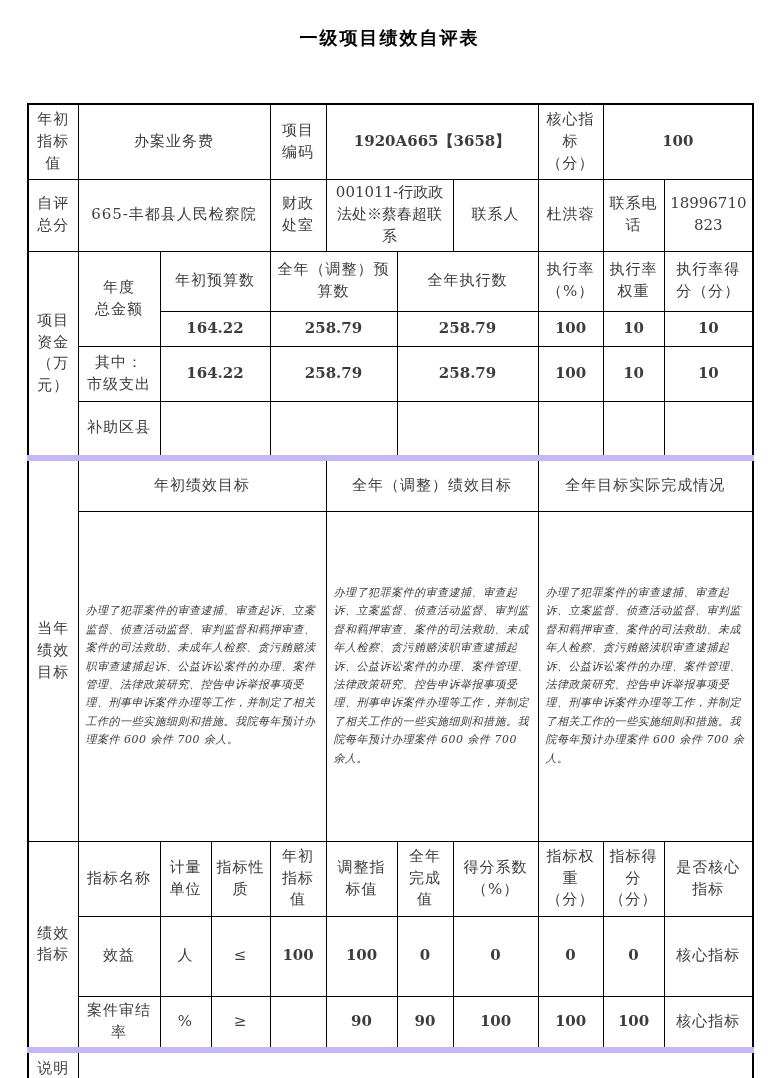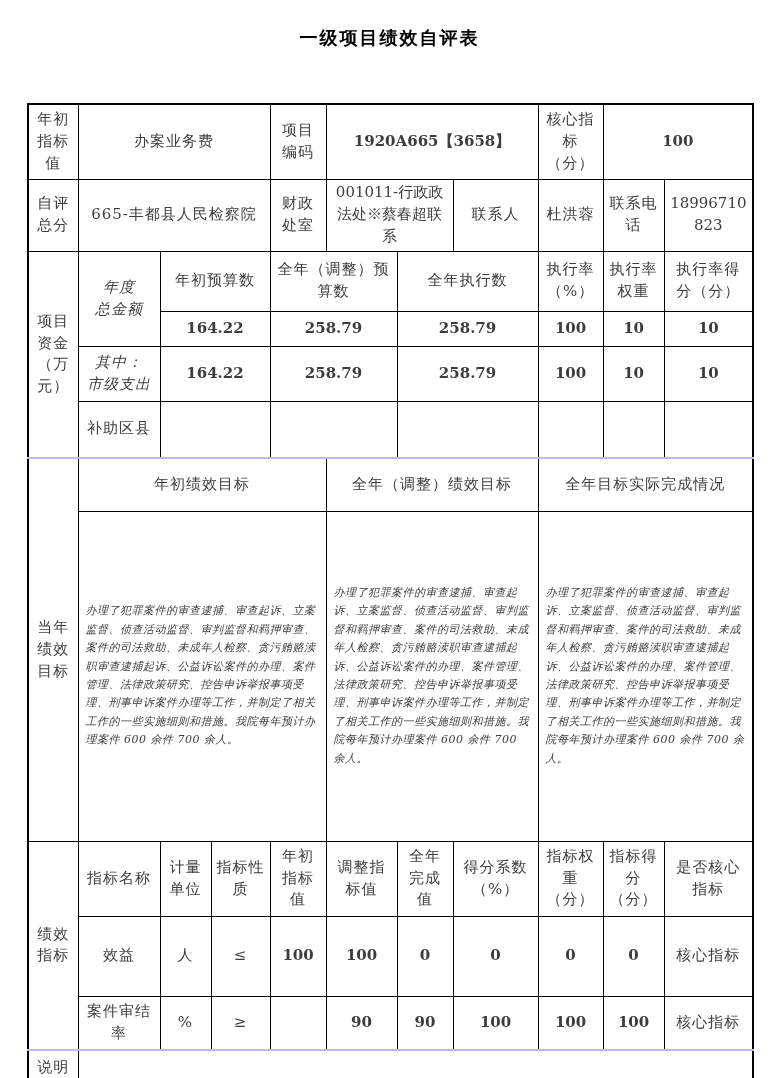--- a/index.html
+++ b/index.html
@@ -18,28 +18,28 @@
     width:725px;border-collapse:collapse;table-layout:fixed;
     border:2px solid #000;
   }
   td,th{
     border:1px solid #000;
     font-size:15px;font-weight:normal;
     text-align:center;vertical-align:middle;
     padding:2px 4px;line-height:1.45;letter-spacing:1px;
     color:#3d3d3d;overflow:hidden;
   }
-  .pre{white-space:pre-line;font-style:italic;}
+  .pre{white-space:pre-line;}
   .goal-text{
     text-align:left;font-size:11px;line-height:1.68;
     letter-spacing:0.5px;padding:4px 7px;vertical-align:middle;font-style:italic;
   }
   .num{letter-spacing:0;font-weight:bold;}
   .brk{word-break:break-all;letter-spacing:0;}
-  tr.thick-top td, tr.thick-top th{border-top:2px solid #c4b5fd;}
+  tr.thick-top td, tr.thick-top th{border-top:6px solid #c4b5fd;}
 </style>
 </head>
 <body>
 
 <div class="doc-title">一级项目绩效自评表</div>
 
 <table class="main">
   <colgroup>
     <col style="width:50px">
       <col style="width:82px">

